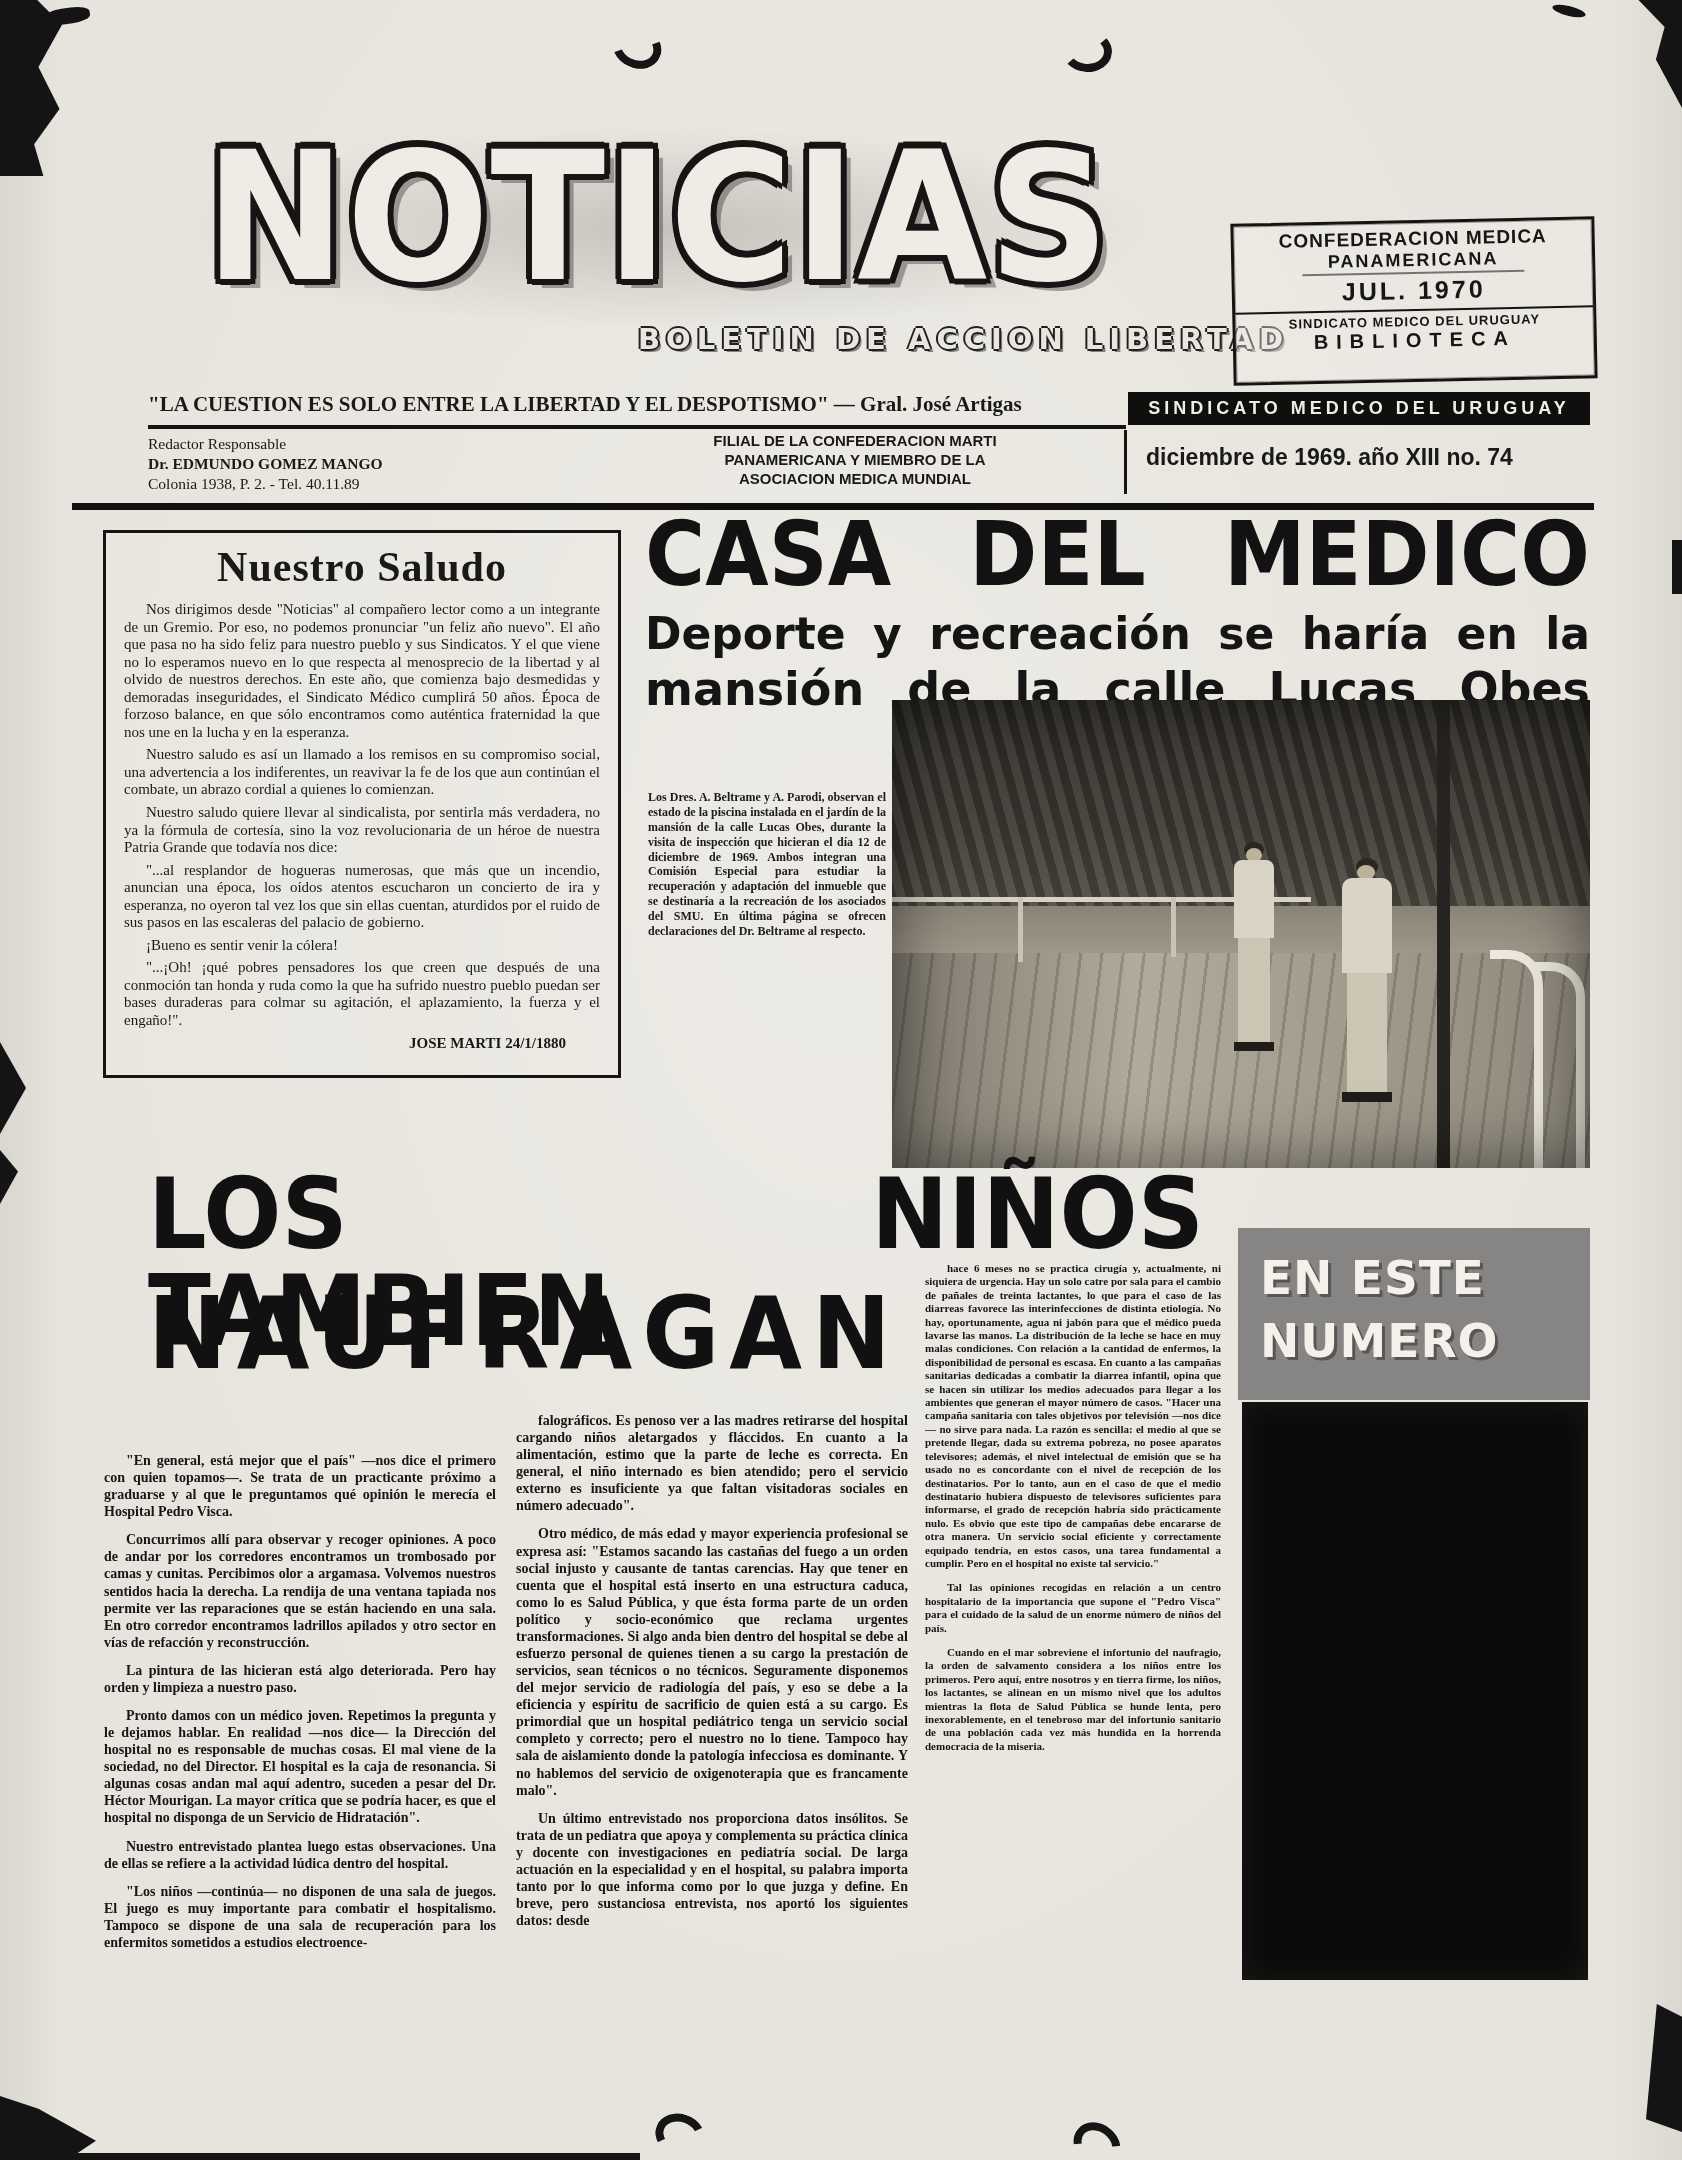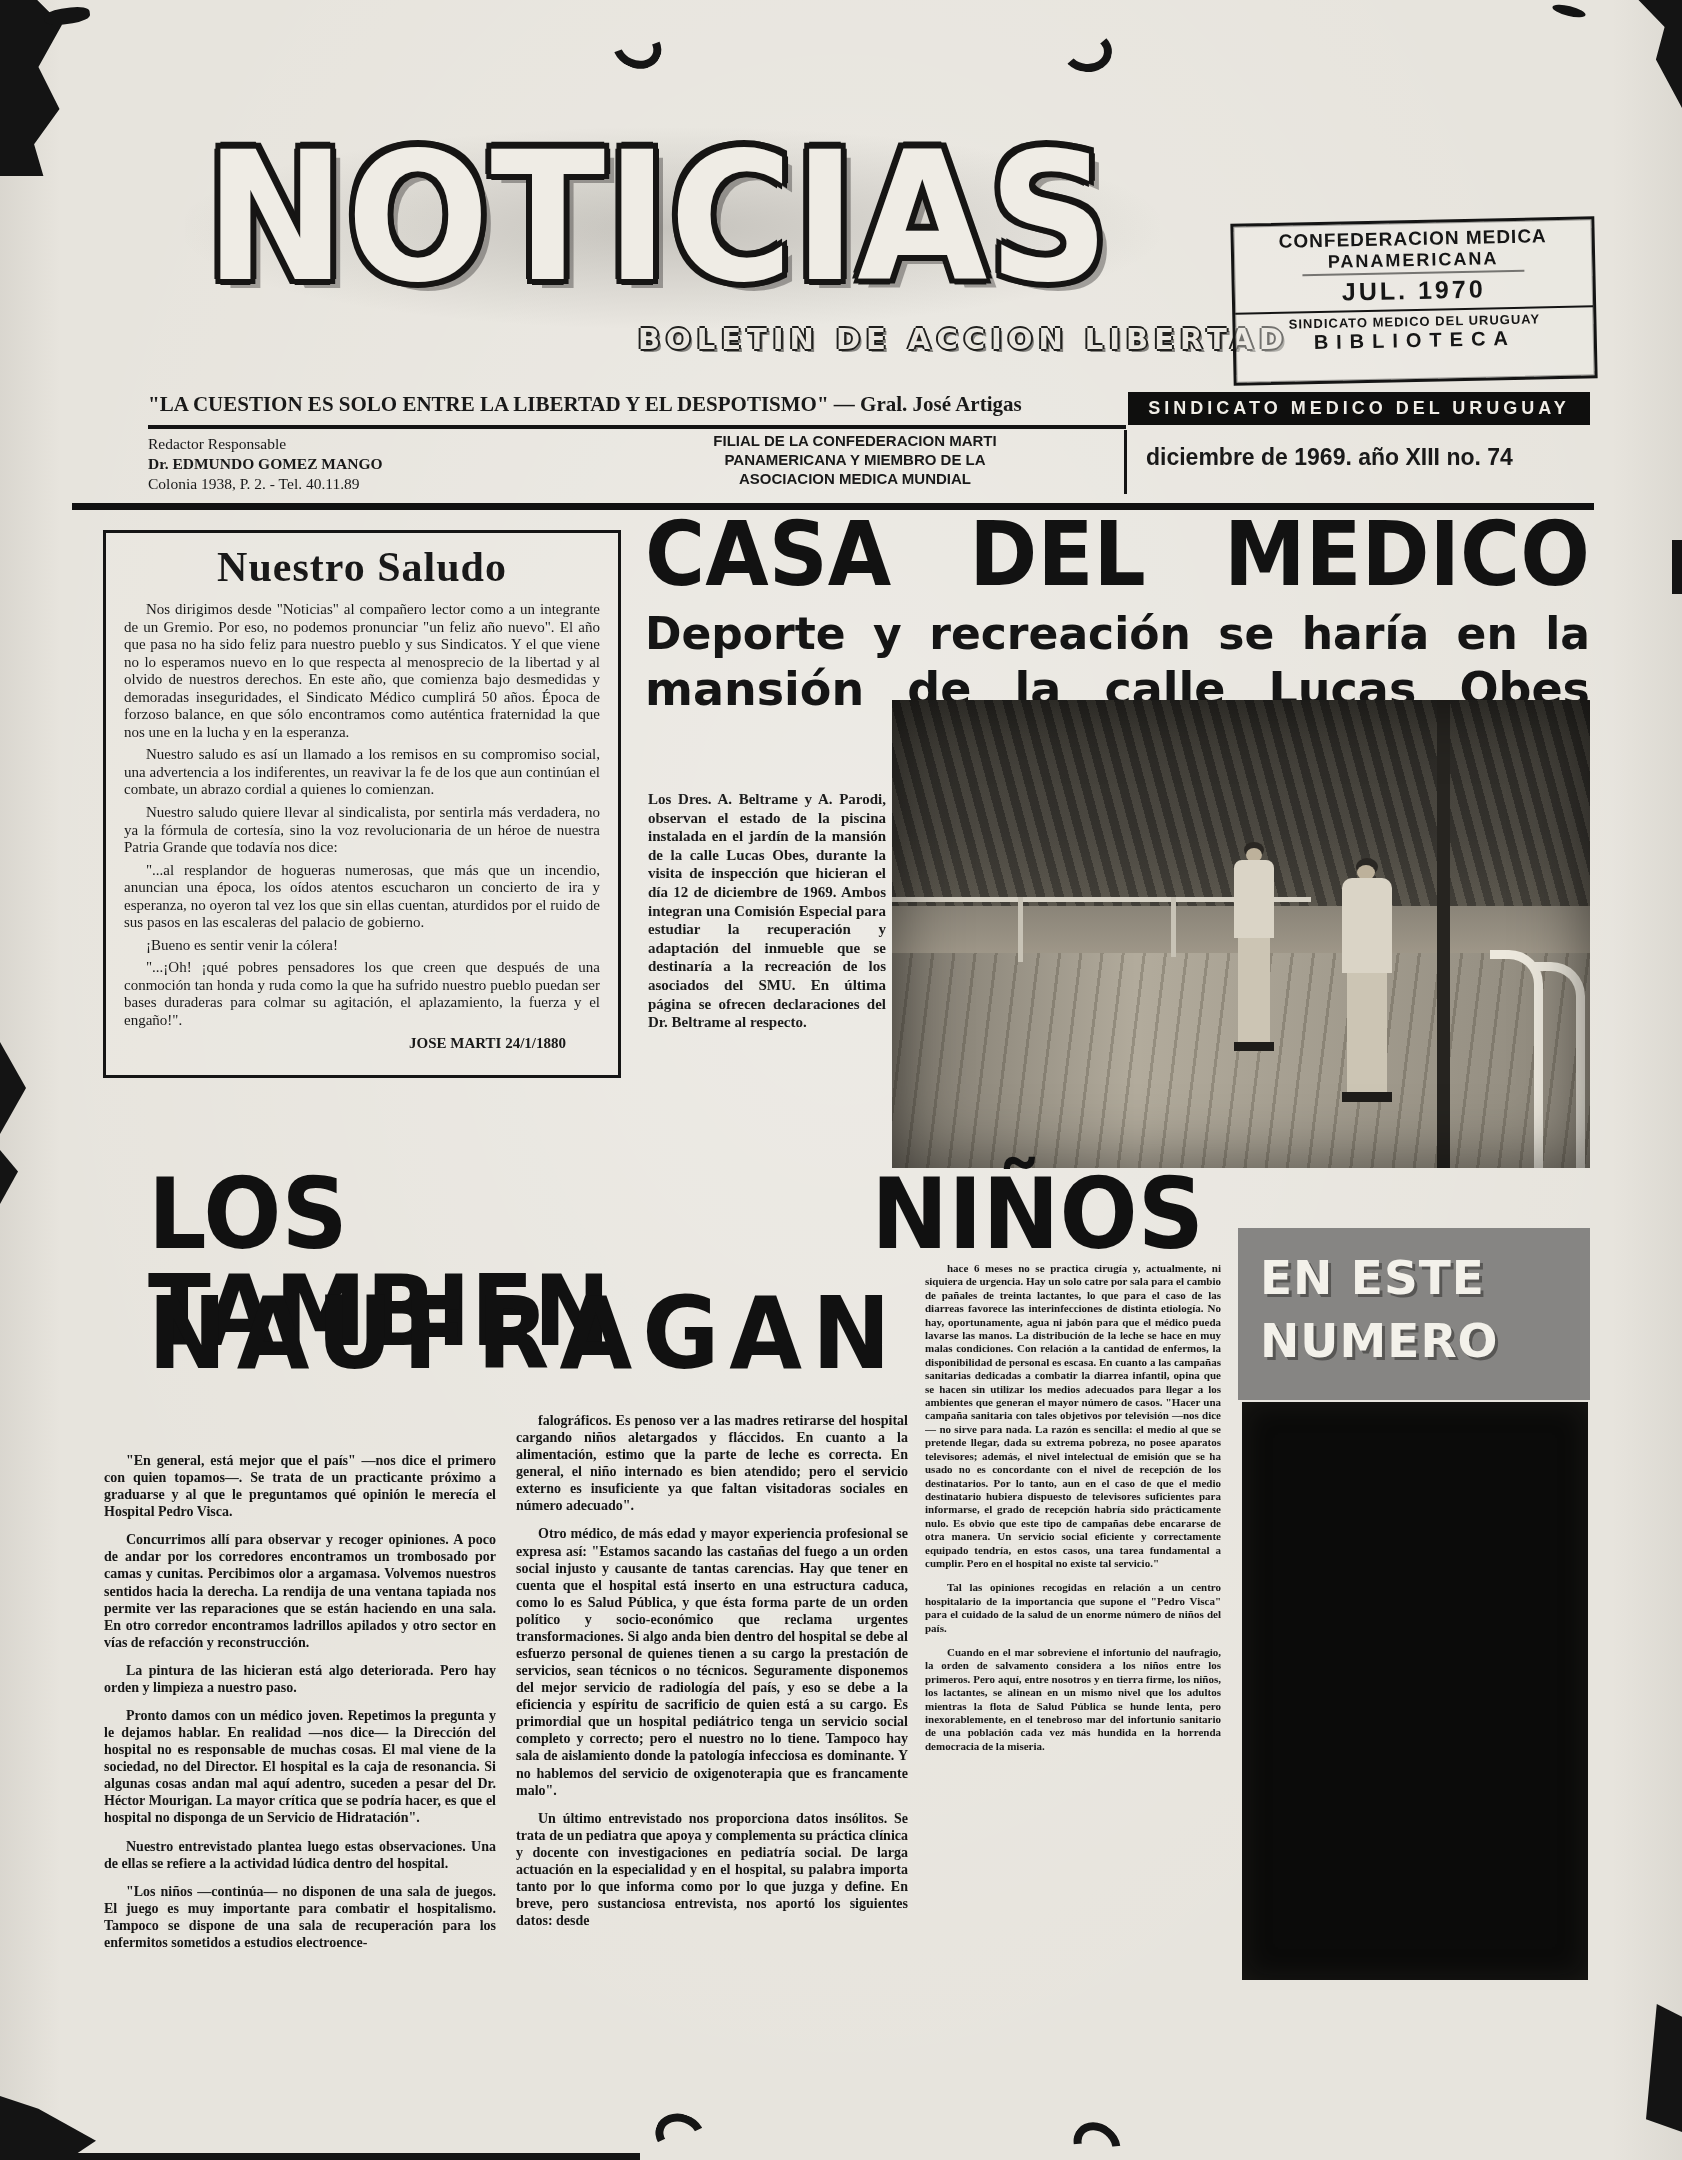--- a/index.html
+++ b/index.html
@@ -86,21 +86,21 @@
     font-family:"DejaVu Sans", sans-serif;font-weight:900;font-size:46px;color:#151515;
     text-align:justify;text-align-last:justify;}
   
   .saludo{position:absolute;left:103px;top:530px;width:518px;height:548px;
     border:3px solid #151515;padding:8px 18px;box-sizing:border-box;overflow:hidden;background:rgba(238,235,228,.35);}
   .saludo-title{text-align:center;font-size:42px;font-weight:bold;margin:2px 0 10px;letter-spacing:1px;}
   .saludo-body .para{font-size:15px;line-height:1.17;text-align:justify;text-indent:22px;margin:0 0 5px;color:#1a1a1a;}
   .saludo-sign{text-align:right;font-weight:bold;font-size:15px;padding-right:34px;margin-top:2px;}
   
   .caption{position:absolute;left:648px;top:790px;width:238px;
-    font-size:15px;font-weight:bold;line-height:1.24;text-align:justify;color:#1b1b1b;}
+    font-size:12px;font-weight:bold;line-height:1.24;text-align:justify;color:#1b1b1b;}
   .photo{position:absolute;left:892px;top:700px;width:698px;height:468px;background:#474540;overflow:hidden;}
   .photo-foliage{position:absolute;left:0;top:0;right:0;height:46%;
     background:linear-gradient(180deg,#34322d 0%,#45423c 60%,#5a564d 100%);}
   .photo-foliage::after{content:"";position:absolute;inset:0;
     background:repeating-linear-gradient(75deg, rgba(0,0,0,.25) 0 9px, rgba(120,115,100,.12) 9px 18px);}
   .photo-terrace{position:absolute;left:0;top:44%;right:0;height:12%;
     background:linear-gradient(180deg,#8a8478 0%,#a29a8b 100%);}
   .photo-deck{position:absolute;left:0;top:54%;right:0;bottom:0;
     background:repeating-linear-gradient(97deg,#b2ab9c 0 18px,#968f80 18px 21px);}
   .photo-deck::after{content:"";position:absolute;inset:0;

